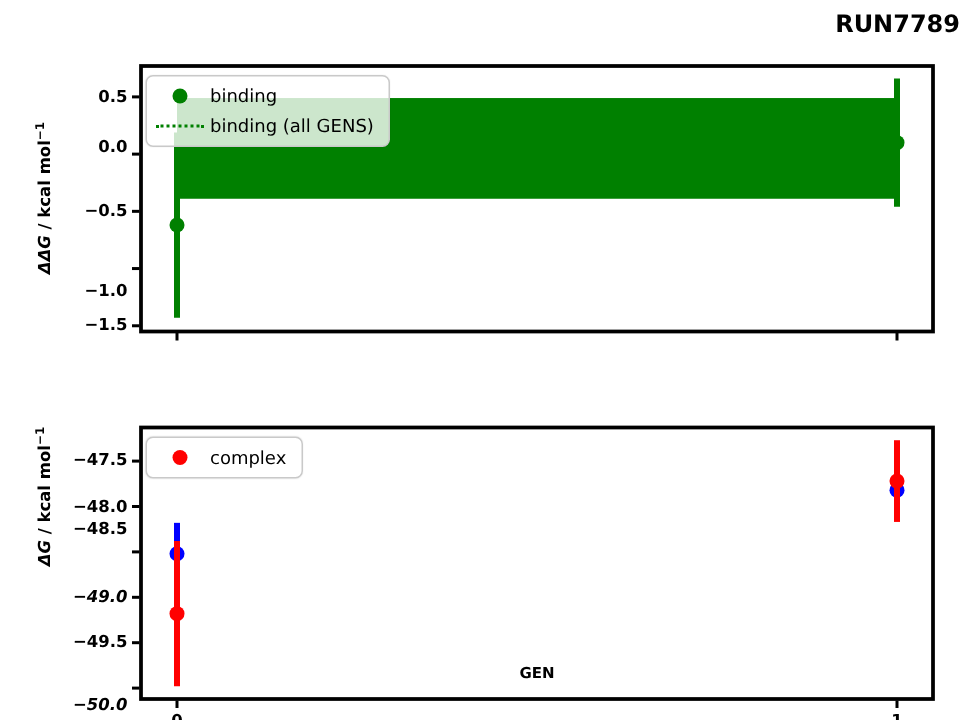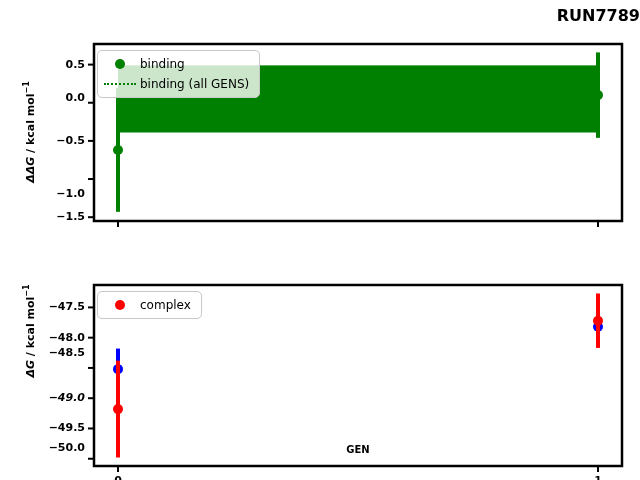--- a/index.html
+++ b/index.html
@@ -99,21 +99,21 @@
         <line x1="-1" y1="113.20066889632112" x2="-6" y2="113.20066889632112" stroke="#000" stroke-width="2"></line>
         <line x1="-1" y1="143.46822742474924" x2="-6" y2="143.46822742474924" stroke="#000" stroke-width="2"></line>
         <line x1="-1" y1="173.7357859531774" x2="-6" y2="173.7357859531774" stroke="#000" stroke-width="2"></line>
         <rect x="0" y="0" width="528" height="181" fill="none" stroke="#000" stroke-width="2.5"></rect>
       </svg>
       <div class="ytick" style="top: 15.398px;">−47.5</div>
       <div class="ytick" style="top: 45.6656px;">−48.0</div>
       <div class="ytick" style="top: 61px;">−48.5</div>
       <div class="ytick" style="top: 106.201px; font-style: italic;">−49.0</div>
       <div class="ytick" style="top: 136.468px;">−49.5</div>
-      <div class="ytick" style="top: 156px;">−50.0</div>
+      <div class="ytick" style="top: 178px; font-style: italic;">−50.0</div>
       <div class="xtick" style="left: 9px;">0</div>
       <div class="xtick" style="left: 489px;">1</div>
       <div class="legend">
         <div class="lrow">
           <span class="lmk">
             <span class="ldot" style="background: rgb(255, 0, 0);"></span>
           </span>
           <span class="ltext">complex</span>
         </div>
       </div>

